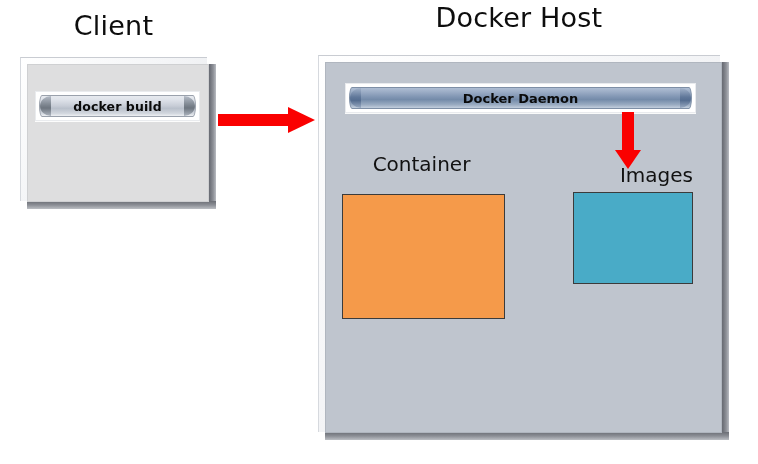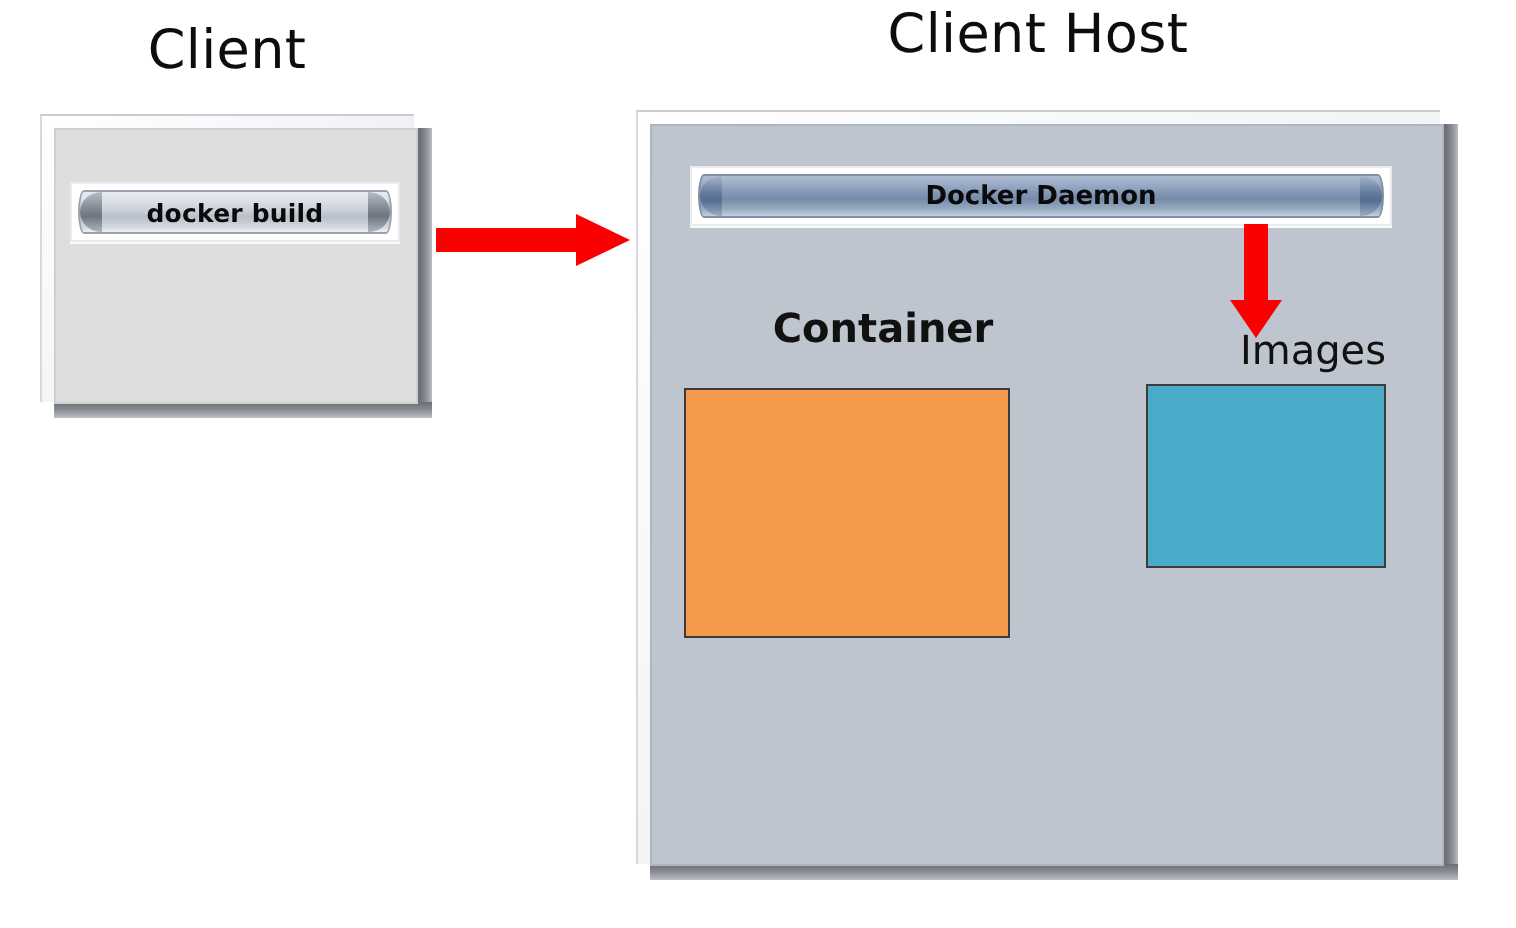--- a/index.html
+++ b/index.html
@@ -165,21 +165,21 @@
 
   .box-label {
     position: absolute;
     color: #111111;
     font-size: 20px;
     font-weight: 400;
     white-space: nowrap;
     text-align: center;
     font-family: "DejaVu Sans", "Liberation Sans", sans-serif;
   }
-  #container-label { left: 360px; top: 152px; width: 163px; font-weight: bold; }
+  #container-label { left: 340px; top: 152px; width: 163px; }
   #images-label    { left: 573px; top: 163px; width: 120px; text-align: right; }
 
   
   .arrow { position: absolute; }
   #arrow-client-to-host { left: 218px; top: 105px; width: 98px; height: 30px; }
   #arrow-daemon-to-images { left: 612px; top: 112px; width: 32px; height: 58px; }
 
   
   [data-interactable="true"] { cursor: default; }
 </style>
@@ -207,21 +207,21 @@
 
   <div class="arrow" id="arrow-client-to-host" data-interactable="false">
     <svg width="98" height="30" viewBox="0 0 98 30" xmlns="http://www.w3.org/2000/svg">
       <g>
         <rect x="0" y="9" width="76" height="12" fill="#fa0000"></rect>
         <polygon points="70,2 97,15 70,28" fill="#fa0000"></polygon>
       </g>
     </svg>
   </div>
 
-  <div class="title" id="host-title" data-interactable="false">Client Host</div>
+  <div class="title" id="host-title" data-interactable="false">Docker Host</div>
 
   <div class="panel" id="host-panel" data-interactable="true">
     <div class="shadow-r" data-interactable="false"></div>
     <div class="shadow-b" data-interactable="false"></div>
     <div class="bevel" data-interactable="false"></div>
     <div class="face" data-interactable="false"></div>
   </div>
 
   <div class="capsule" id="docker-daemon-bar" data-interactable="true">
     <div class="inner" data-interactable="false">

